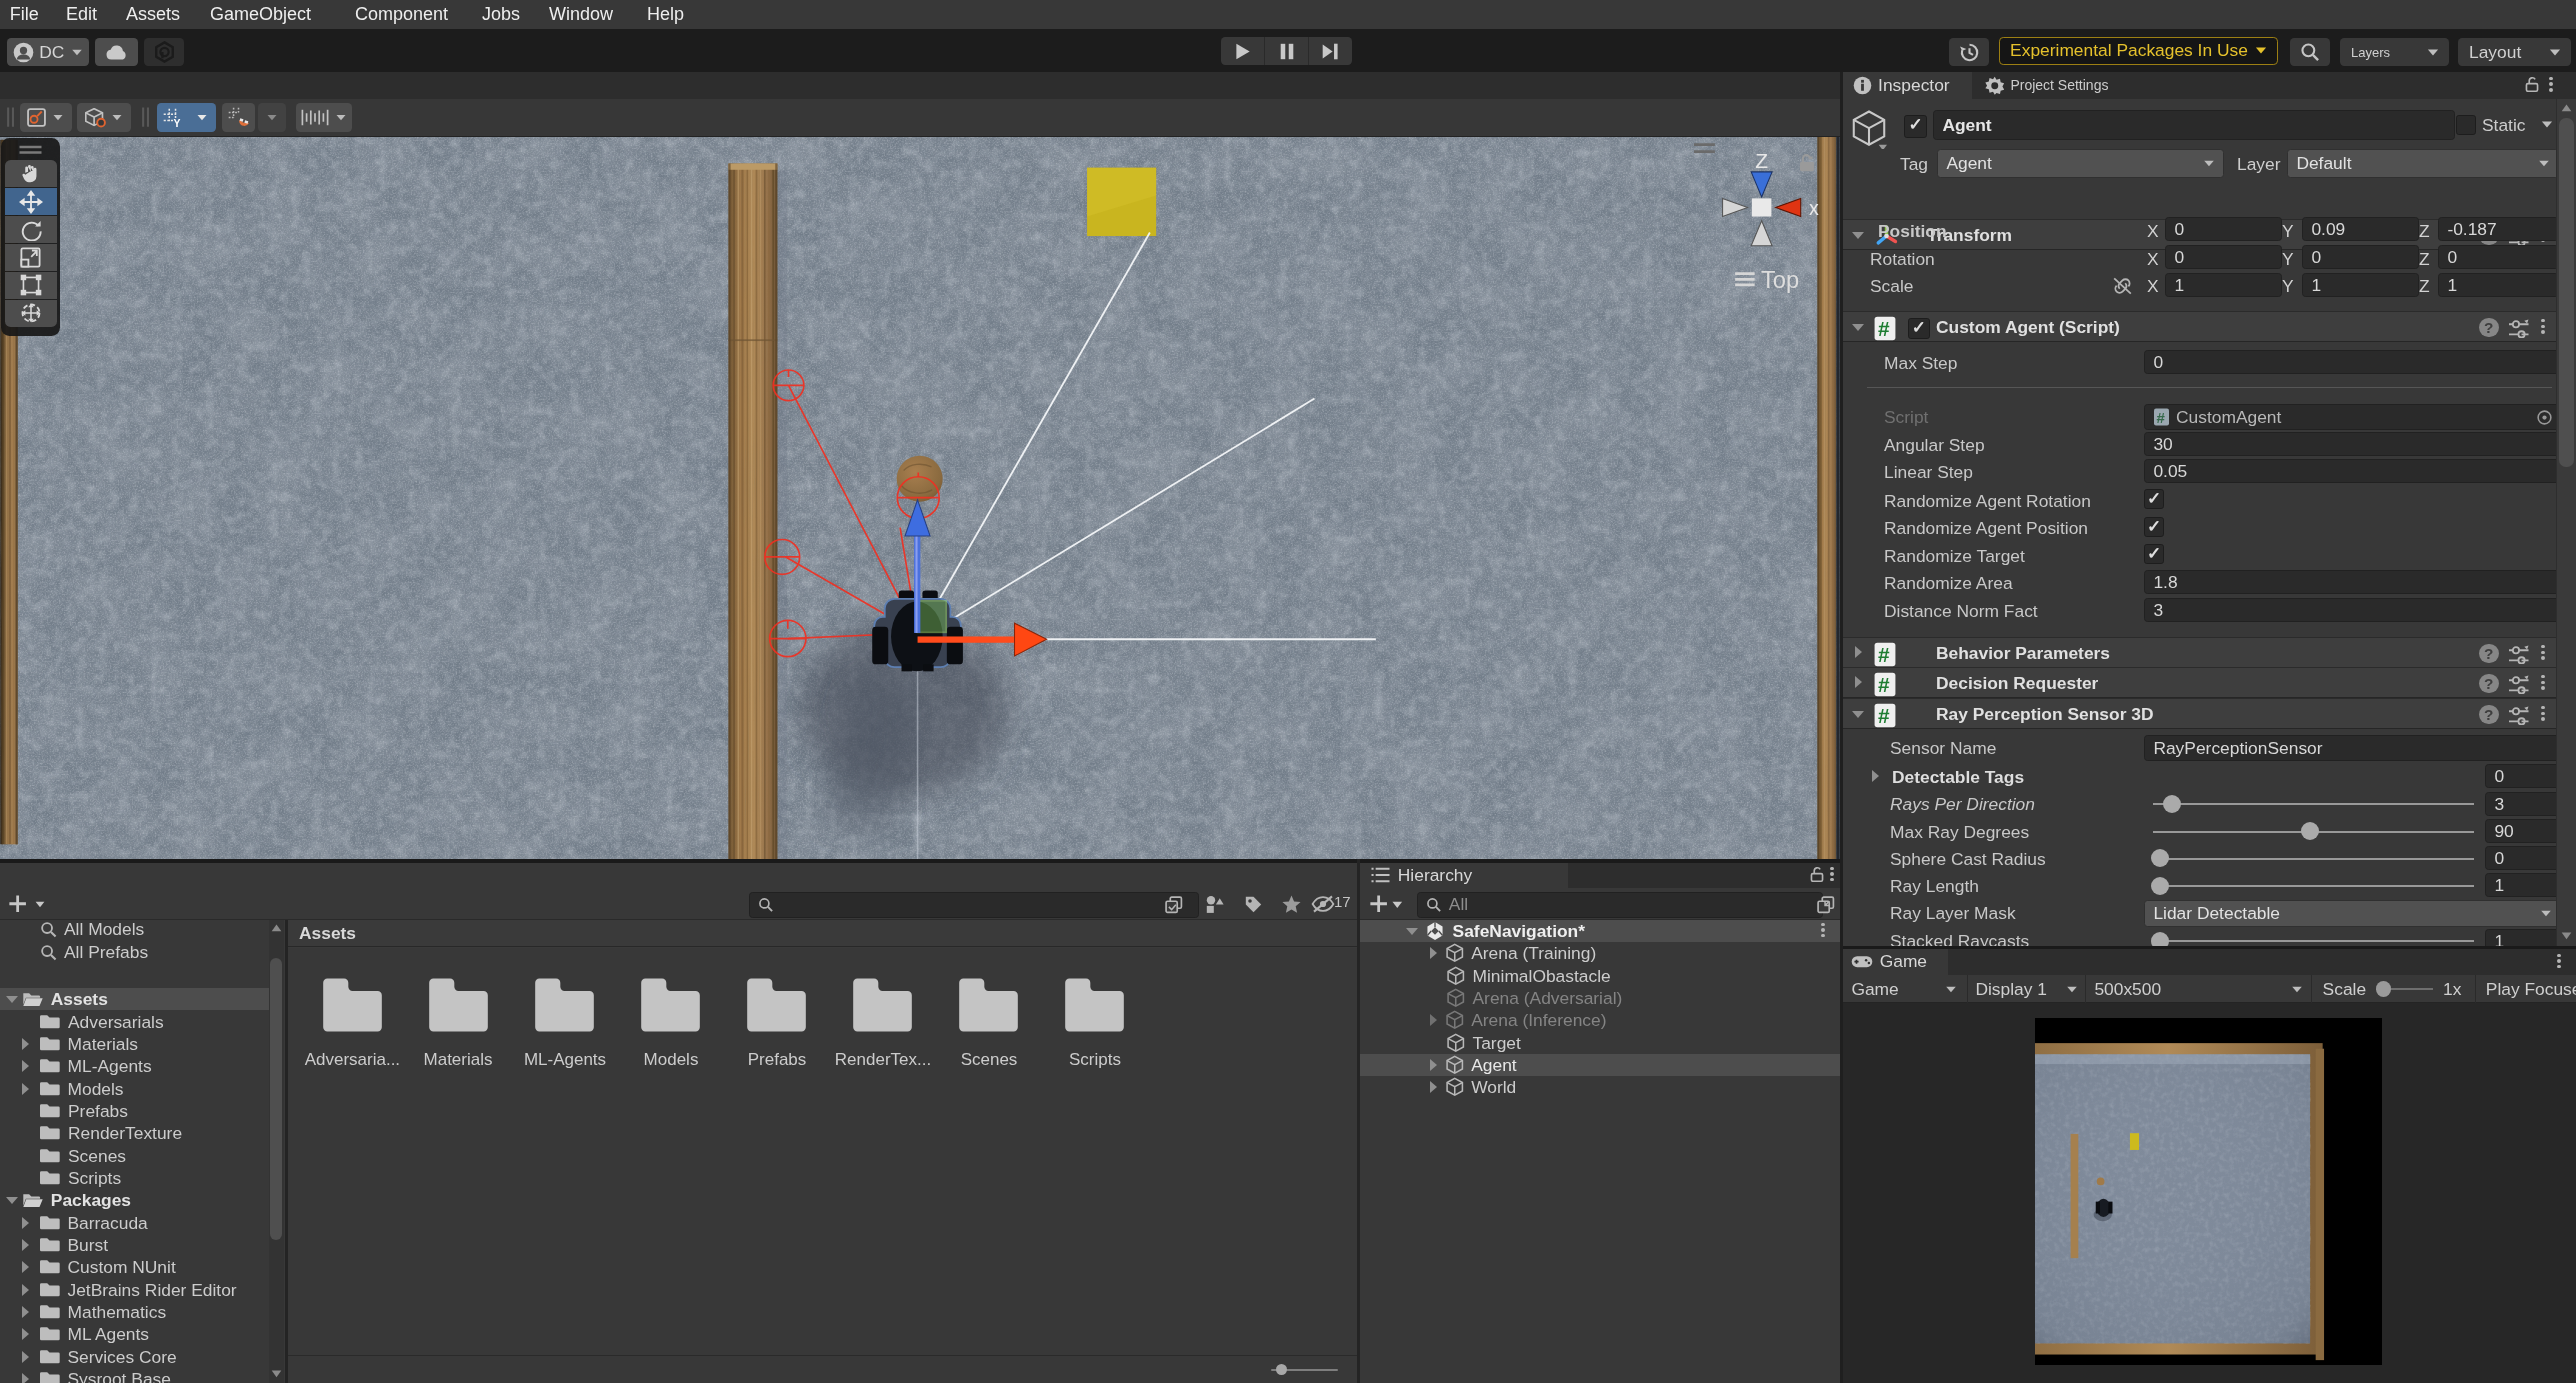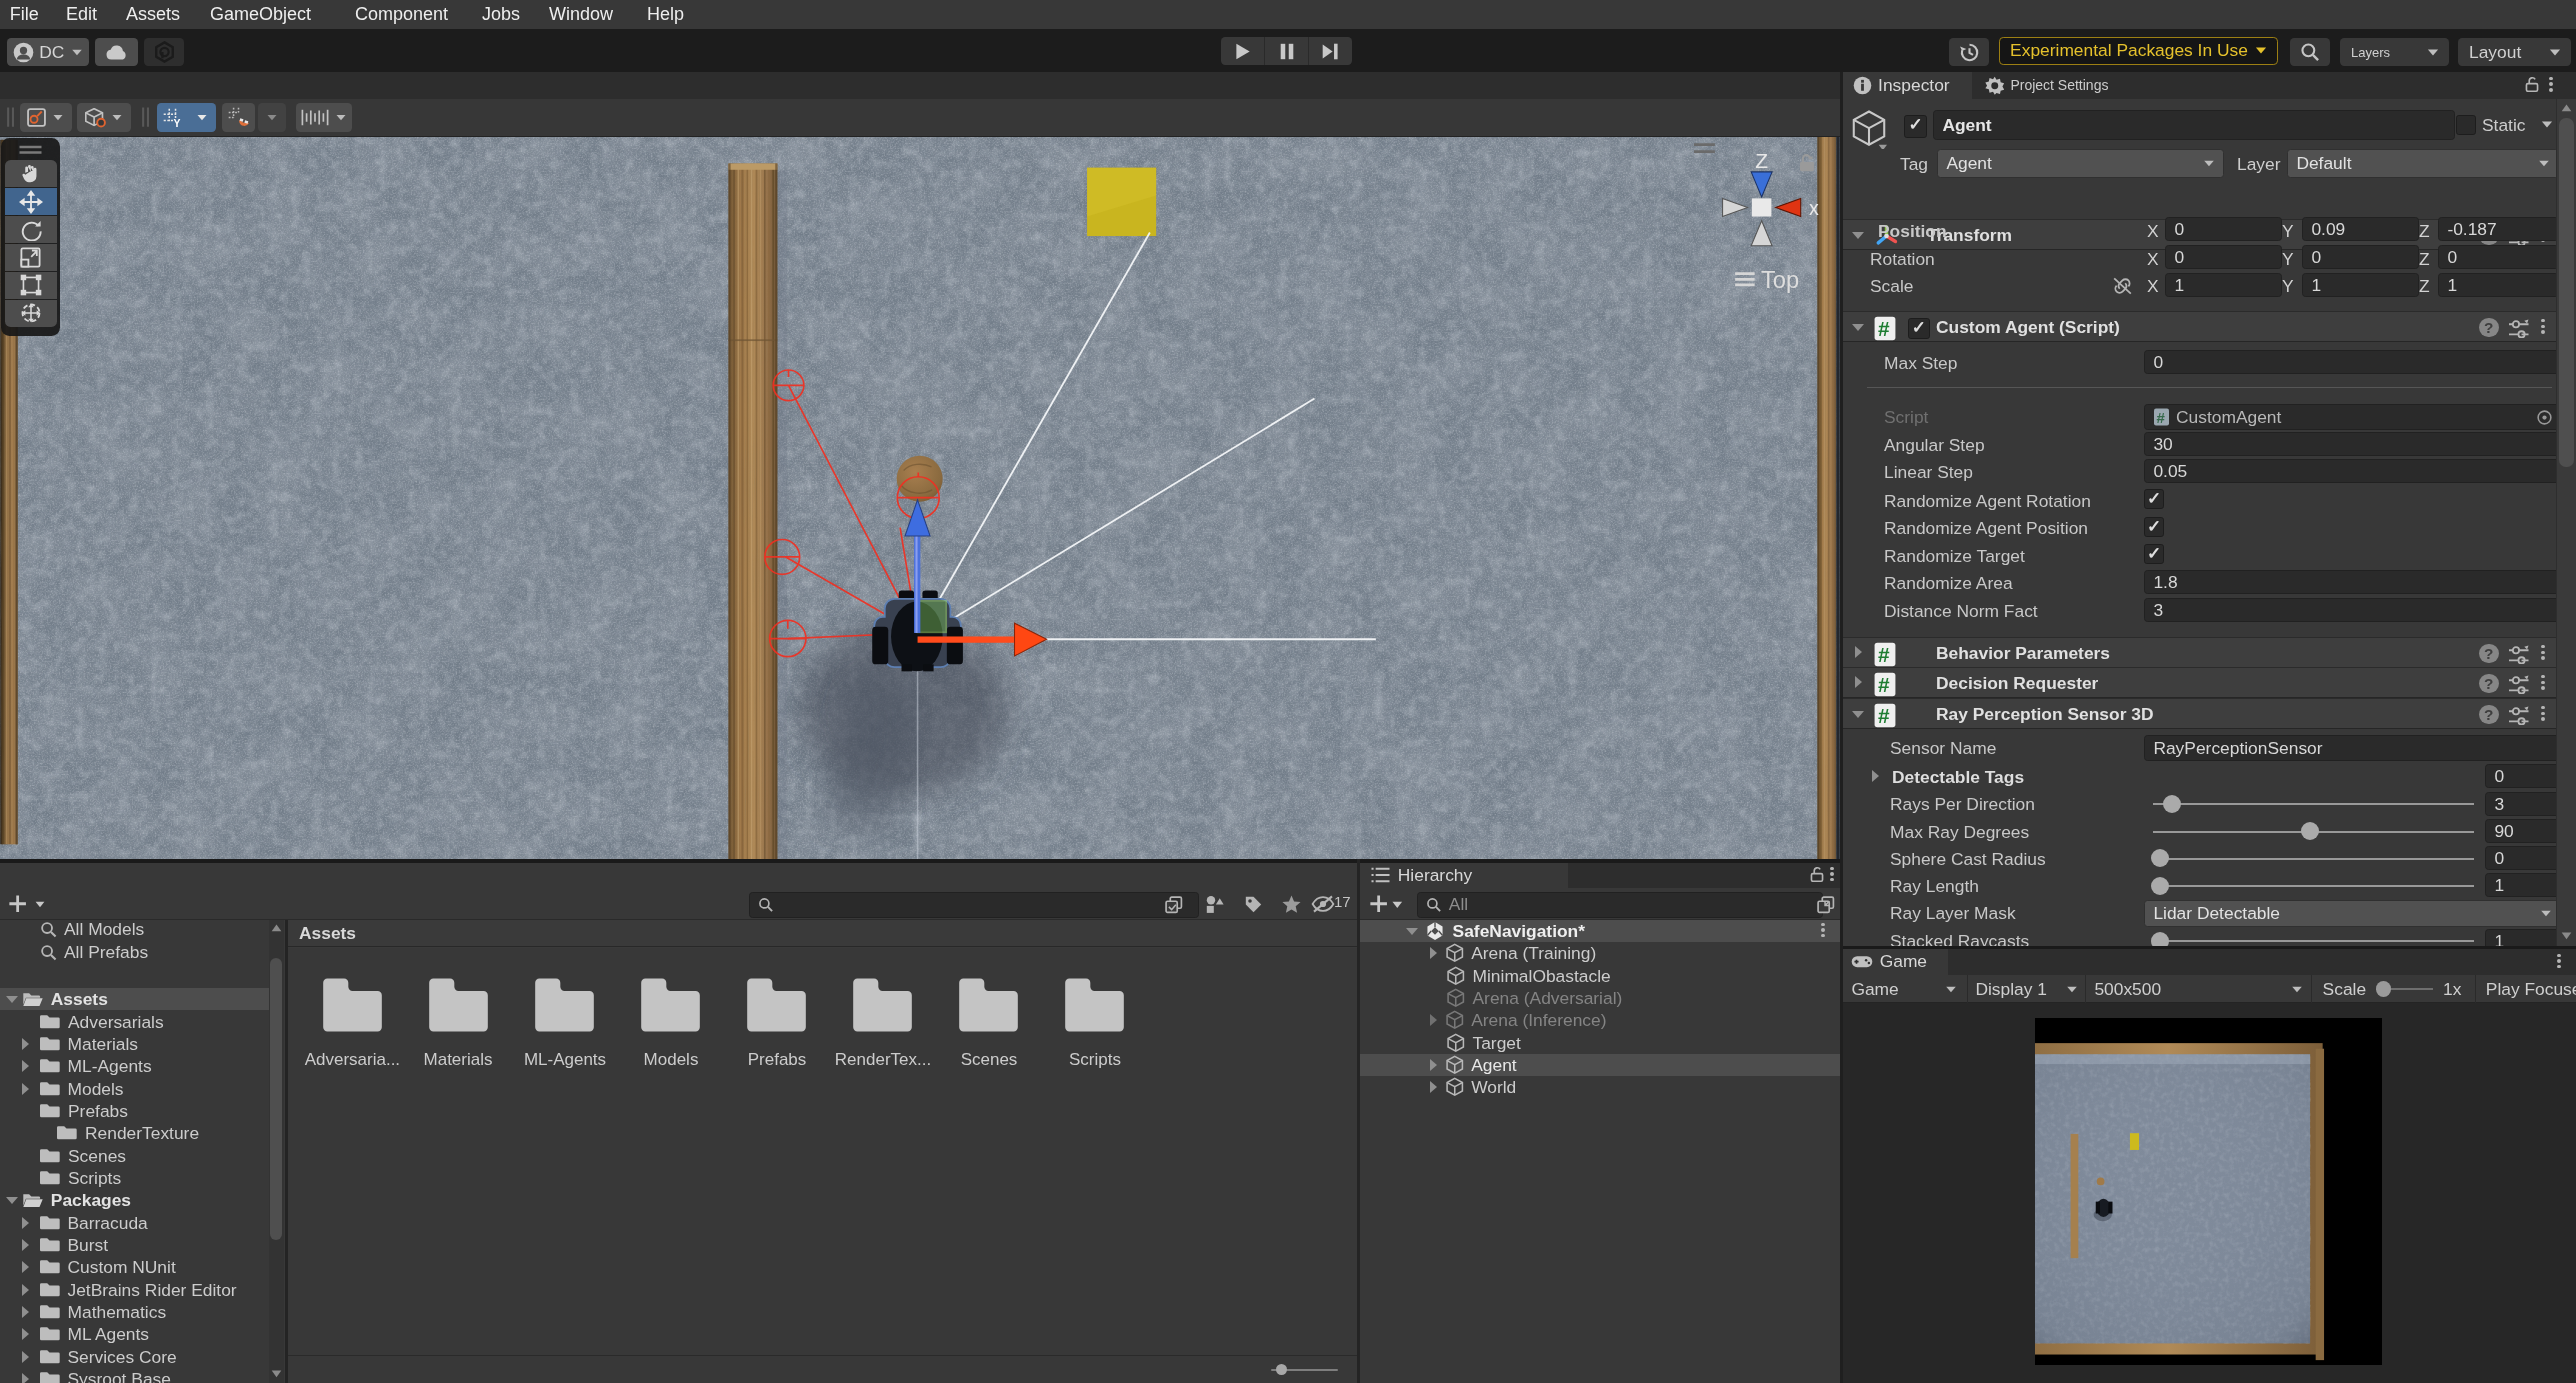--- a/index.html
+++ b/index.html
@@ -545,21 +545,21 @@
           <use href="#ifolder"></use>
         </svg>
         <span style="margin-left:7px;">Models</span>
       </div>
     <div class="treerow" style="top:180px;width:100%;">
         <svg width="21" height="19.5" viewBox="0 0 32 28" style="margin-left:40px;">
           <use href="#ifolder"></use>
         </svg>
         <span style="margin-left:7px;">Prefabs</span>
       </div>
-    <div class="treerow" style="top:202px;width:100%;padding-left:17px;">
+    <div class="treerow" style="top:202px;width:100%;">
         <svg width="21" height="19.5" viewBox="0 0 32 28" style="margin-left:40px;">
           <use href="#ifolder"></use>
         </svg>
         <span style="margin-left:7px;">RenderTexture</span>
       </div>
     <div class="treerow" style="top:225px;width:100%;">
         <svg width="21" height="19.5" viewBox="0 0 32 28" style="margin-left:40px;">
           <use href="#ifolder"></use>
         </svg>
         <span style="margin-left:7px;">Scenes</span>
@@ -1013,21 +1013,21 @@
         <i></i>
         <i></i>
         <i></i>
       </div>
   </div>
   <span class="abs txt" style="left:47px;top:666px;color:#c8c8c8;">Sensor Name</span>
   <div class="fld" style="left:301px;top:663px;width:407px;height:24px;">RayPerceptionSensor</div>
   <span class="fold abs" style="left:29px;top:698px;"></span>
   <span class="abs txt b" style="left:49px;top:695px;color:#dedede;">Detectable Tags</span>
   <div class="fld" style="left:642px;top:692px;width:66px;height:22px;">0</div>
-  <span class="abs txt" style="left:47px;top:722px;color:#c8c8c8;">Rays Per Direction</span>
+  <span class="abs txt" style="left:47px;top:722px;color:#c8c8c8;font-style:italic;">Rays Per Direction</span>
   <div class="abs" style="left:310px;top:731px;width:321px;height:2.1px;background:#999999;"></div>
   <div class="abs" style="left:320px;top:723px;width:18px;height:18px;border-radius:9.8px;background:#aaaaaa;"></div>
   <div class="fld" style="left:642px;top:720px;width:66px;height:22px;">3</div>
   <span class="abs txt" style="left:47px;top:750px;color:#c8c8c8;">Max Ray Degrees</span>
   <div class="abs" style="left:310px;top:759px;width:321px;height:2.1px;background:#999999;"></div>
   <div class="abs" style="left:458px;top:750px;width:18px;height:18px;border-radius:9.8px;background:#aaaaaa;"></div>
   <div class="fld" style="left:642px;top:747px;width:66px;height:22px;">90</div>
   <span class="abs txt" style="left:47px;top:777px;color:#c8c8c8;">Sphere Cast Radius</span>
   <div class="abs" style="left:310px;top:786px;width:321px;height:2.1px;background:#999999;"></div>
   <div class="abs" style="left:308px;top:777px;width:18px;height:18px;border-radius:9.8px;background:#aaaaaa;"></div>

